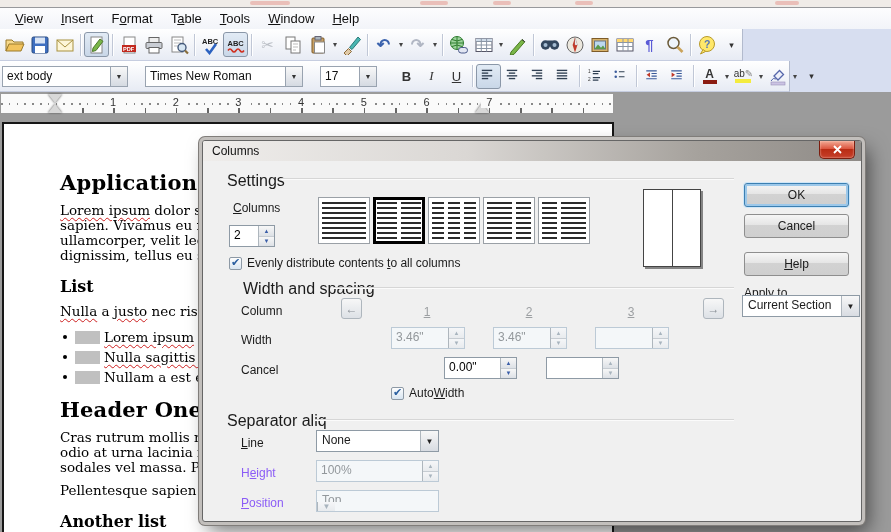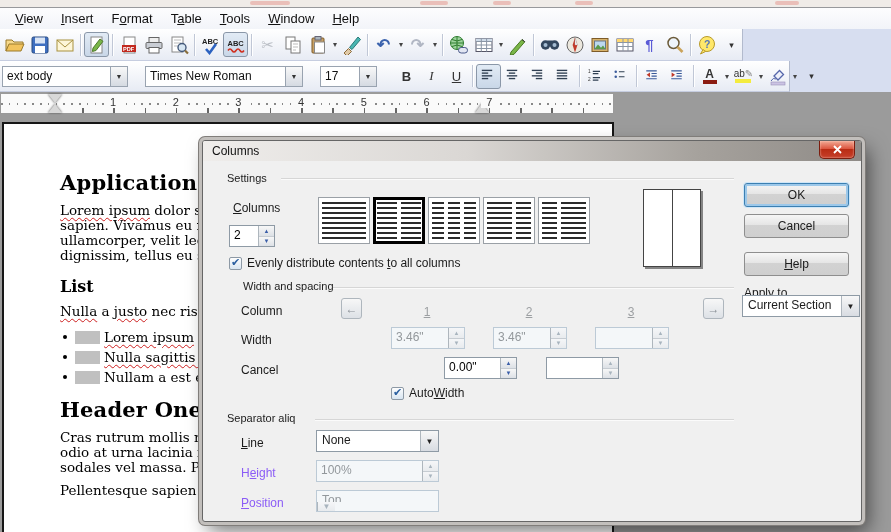--- a/index.html
+++ b/index.html
@@ -81,21 +81,21 @@
             box-shadow:0 0 0 3px #c2bfbc, 0 0 0 4px #807d7a, 6px 9px 20px rgba(0,0,0,.55);
             font-size:12px; color:#1b1b1b; }
   #dlg-title { position:absolute; left:0; top:0; right:0; height:20px; border-radius:2px 2px 0 0;
             background:linear-gradient(90deg,#efedeb 0%,#dad7d4 40%,#a6a29d 75%,#8f8b87 100%); }
   #dlg-title .ttl { position:absolute; left:9px; top:3px; font-size:12px; color:#111; }
   #dlg-close { position:absolute; right:6px; top:0; width:36px; height:18px;
             background:linear-gradient(#f2a893,#dc5740 45%,#b92c14 50%,#c6402a);
             border:1px solid #7c1d0e; border-top:none; border-radius:0 0 5px 5px;
             display:flex; align-items:center; justify-content:center; box-shadow:inset 0 0 2px #ffd0c0; }
 
-  .grp-label { position:absolute; font-size:11px; color:#1b1b1b; }
+  .grp-label { position:absolute; font-size:16px; color:#1b1b1b; }
   .grp-line { position:absolute; height:1px; background:#d6d6d6; box-shadow:0 1px 0 #fbfbfb; }
   .dlbl { position:absolute; font-size:12px; color:#1b1b1b; }
   .dlbl.dis { color:#8b5cf6; }
   .dlbl u { text-decoration:underline; }
 
   .spinfield { position:absolute; display:flex; border:1px solid #8e9aa5; background:#fff; height:22px; }
   .spinfield .fval { flex:1; font-size:12px; padding:2px 4px; color:#000; white-space:nowrap; overflow:hidden; }
   .spinner { width:16px; display:flex; flex-direction:column; border-left:1px solid #aeb6bd; }
   .spinner .sb { flex:1; display:flex; align-items:center; justify-content:center;
             background:linear-gradient(#f7f7f7,#dde1e6); font-size:6px; color:#3a5ea8; }
@@ -578,20 +578,21 @@
         <span class="bdot"></span>
         <span class="gbox"></span>
         <span class="btxt"><span>Nullam a est eget ipsum</span></span>
       </div>
       <div class="doc-h1" style="margin-top: 10px;">Header One</div>
       <div class="doc-line"><span>Cras rutrum mollis nunc, ullar</span></div>
       <div class="doc-line"><span>odio at urna lacinia facilisis no</span></div>
       <div class="doc-line"><span>sodales vel massa. Phasellus n</span></div>
       <div class="doc-gap"></div>
       <div class="doc-line"><span>Pellentesque sapien lacus, aliq</span></div>
+      <div class="doc-h2">Another list</div>
     </div>
 </div>
 
 <div id="dialog">
   <div id="dlg-title">
     <span class="ttl">Columns</span>
     <div id="dlg-close">
       <svg width="9" height="9" viewBox="0 0 9 9">
         <path d="M1 1 L8 8 M8 1 L1 8" stroke="#fff" stroke-width="1.8"></path>
       </svg>

